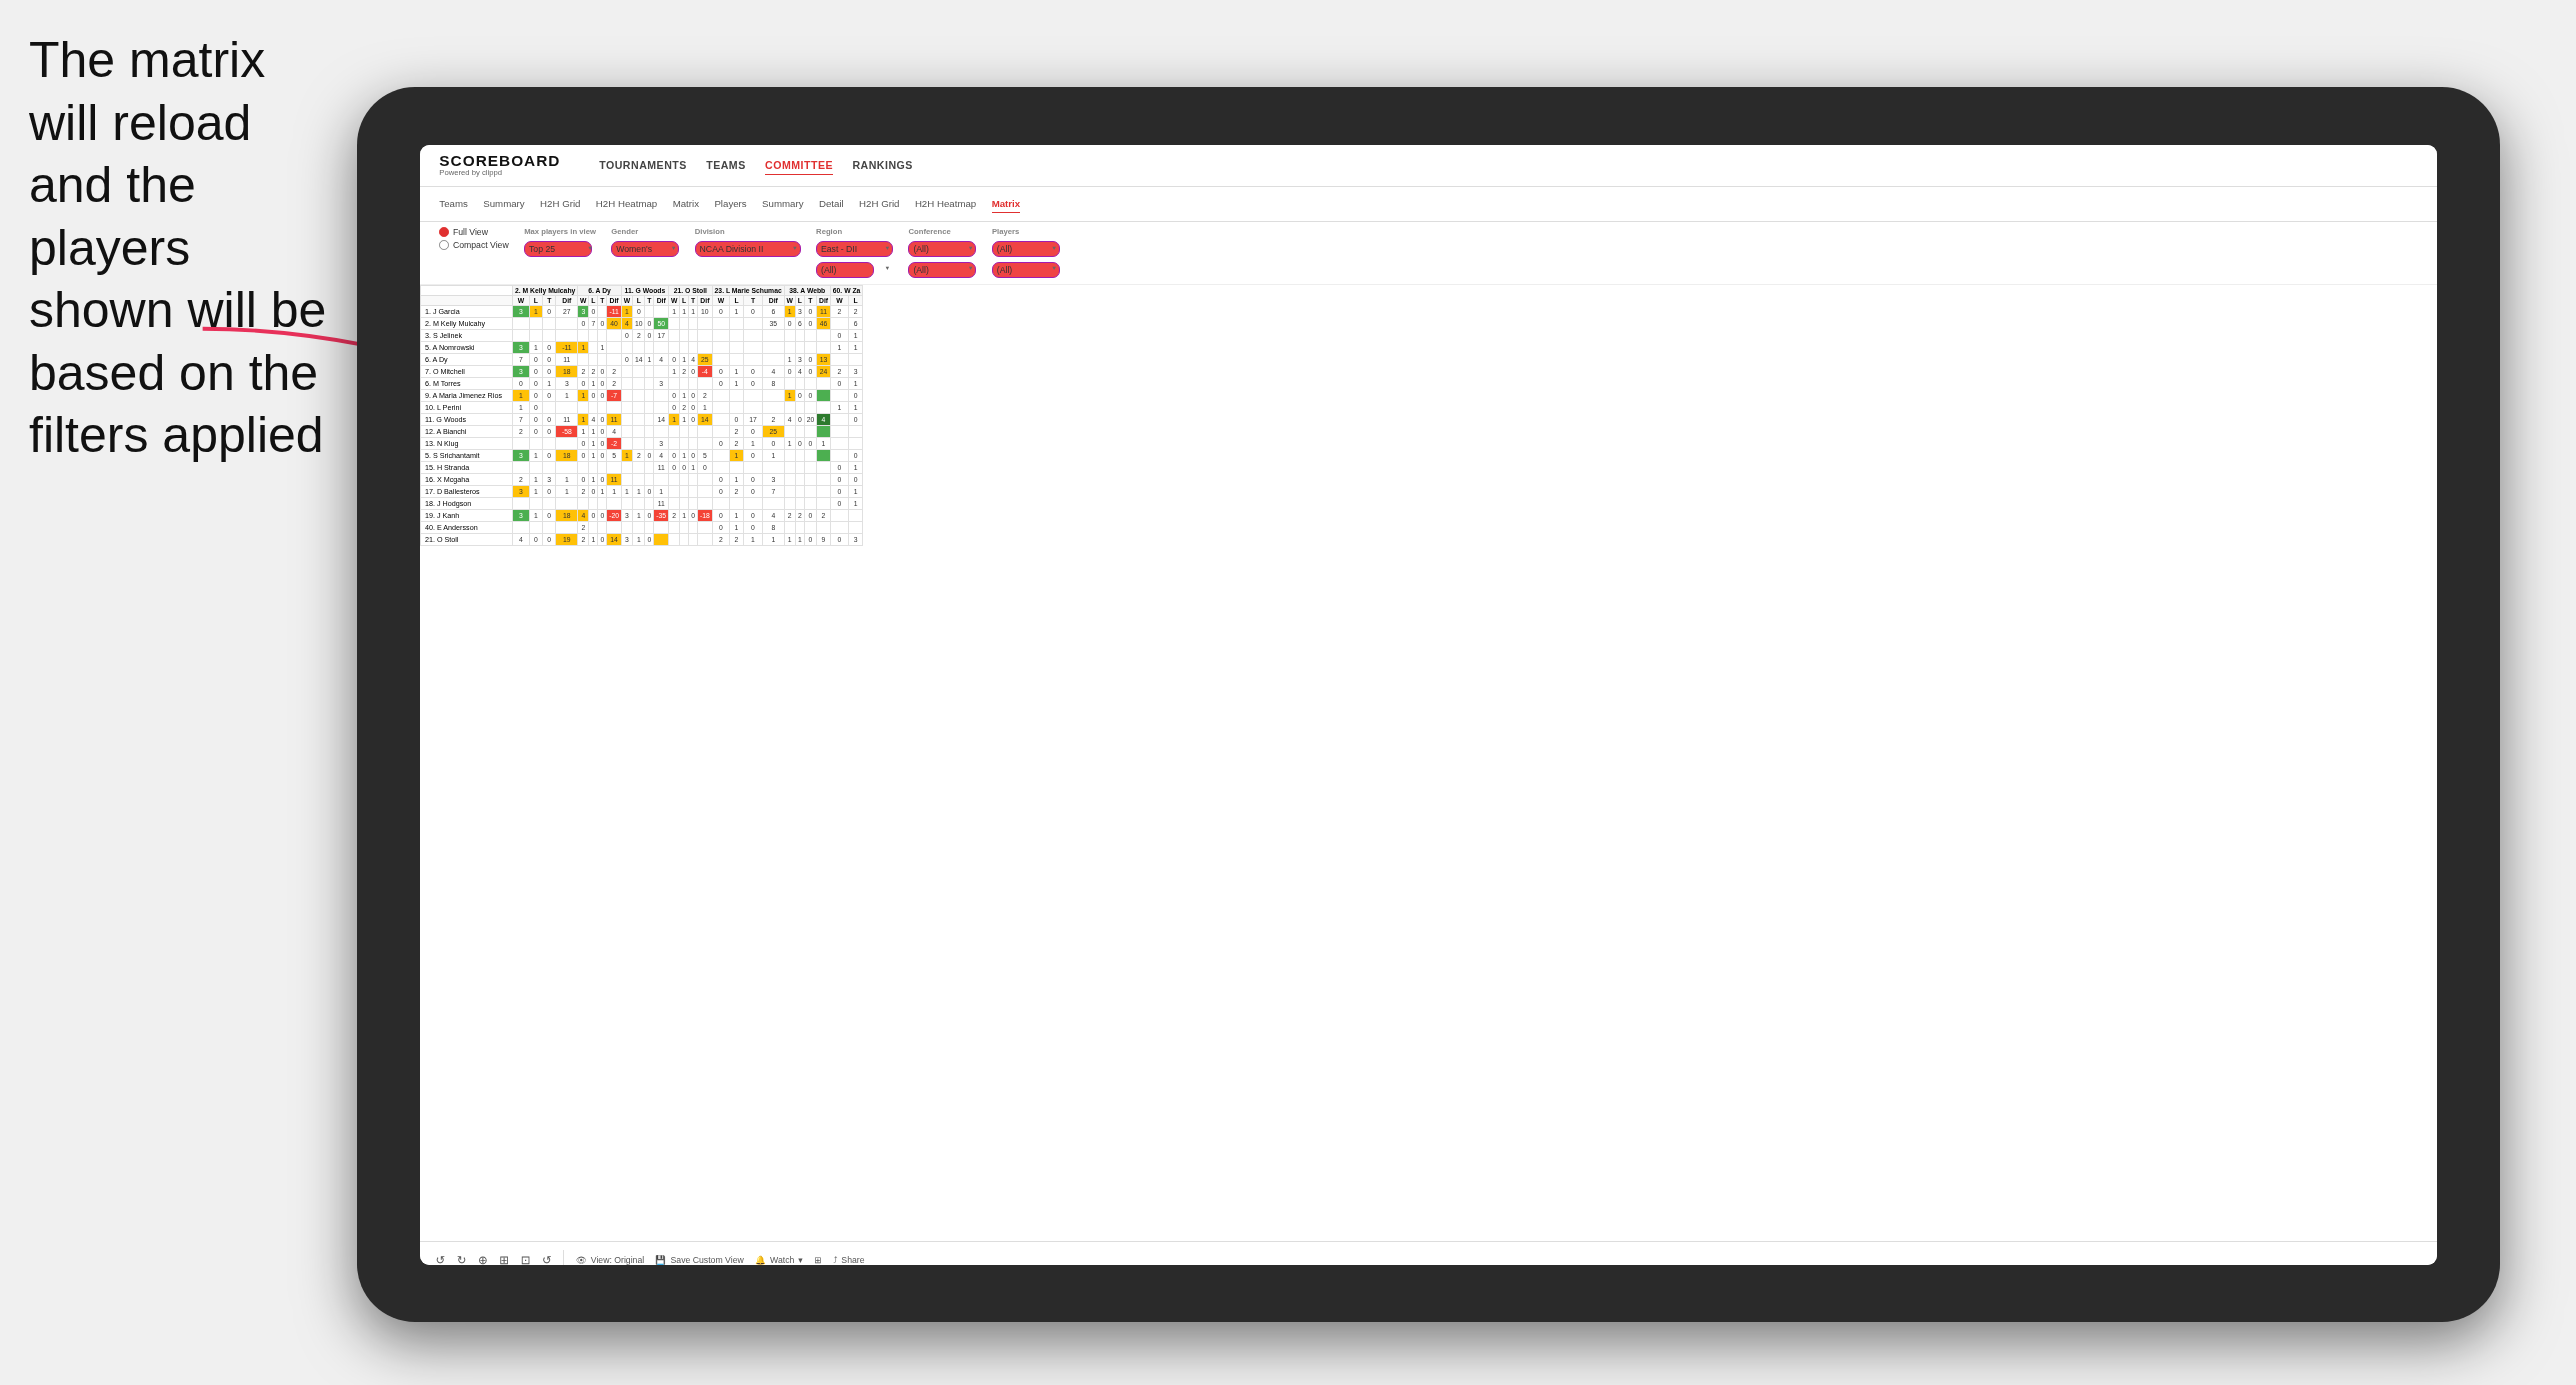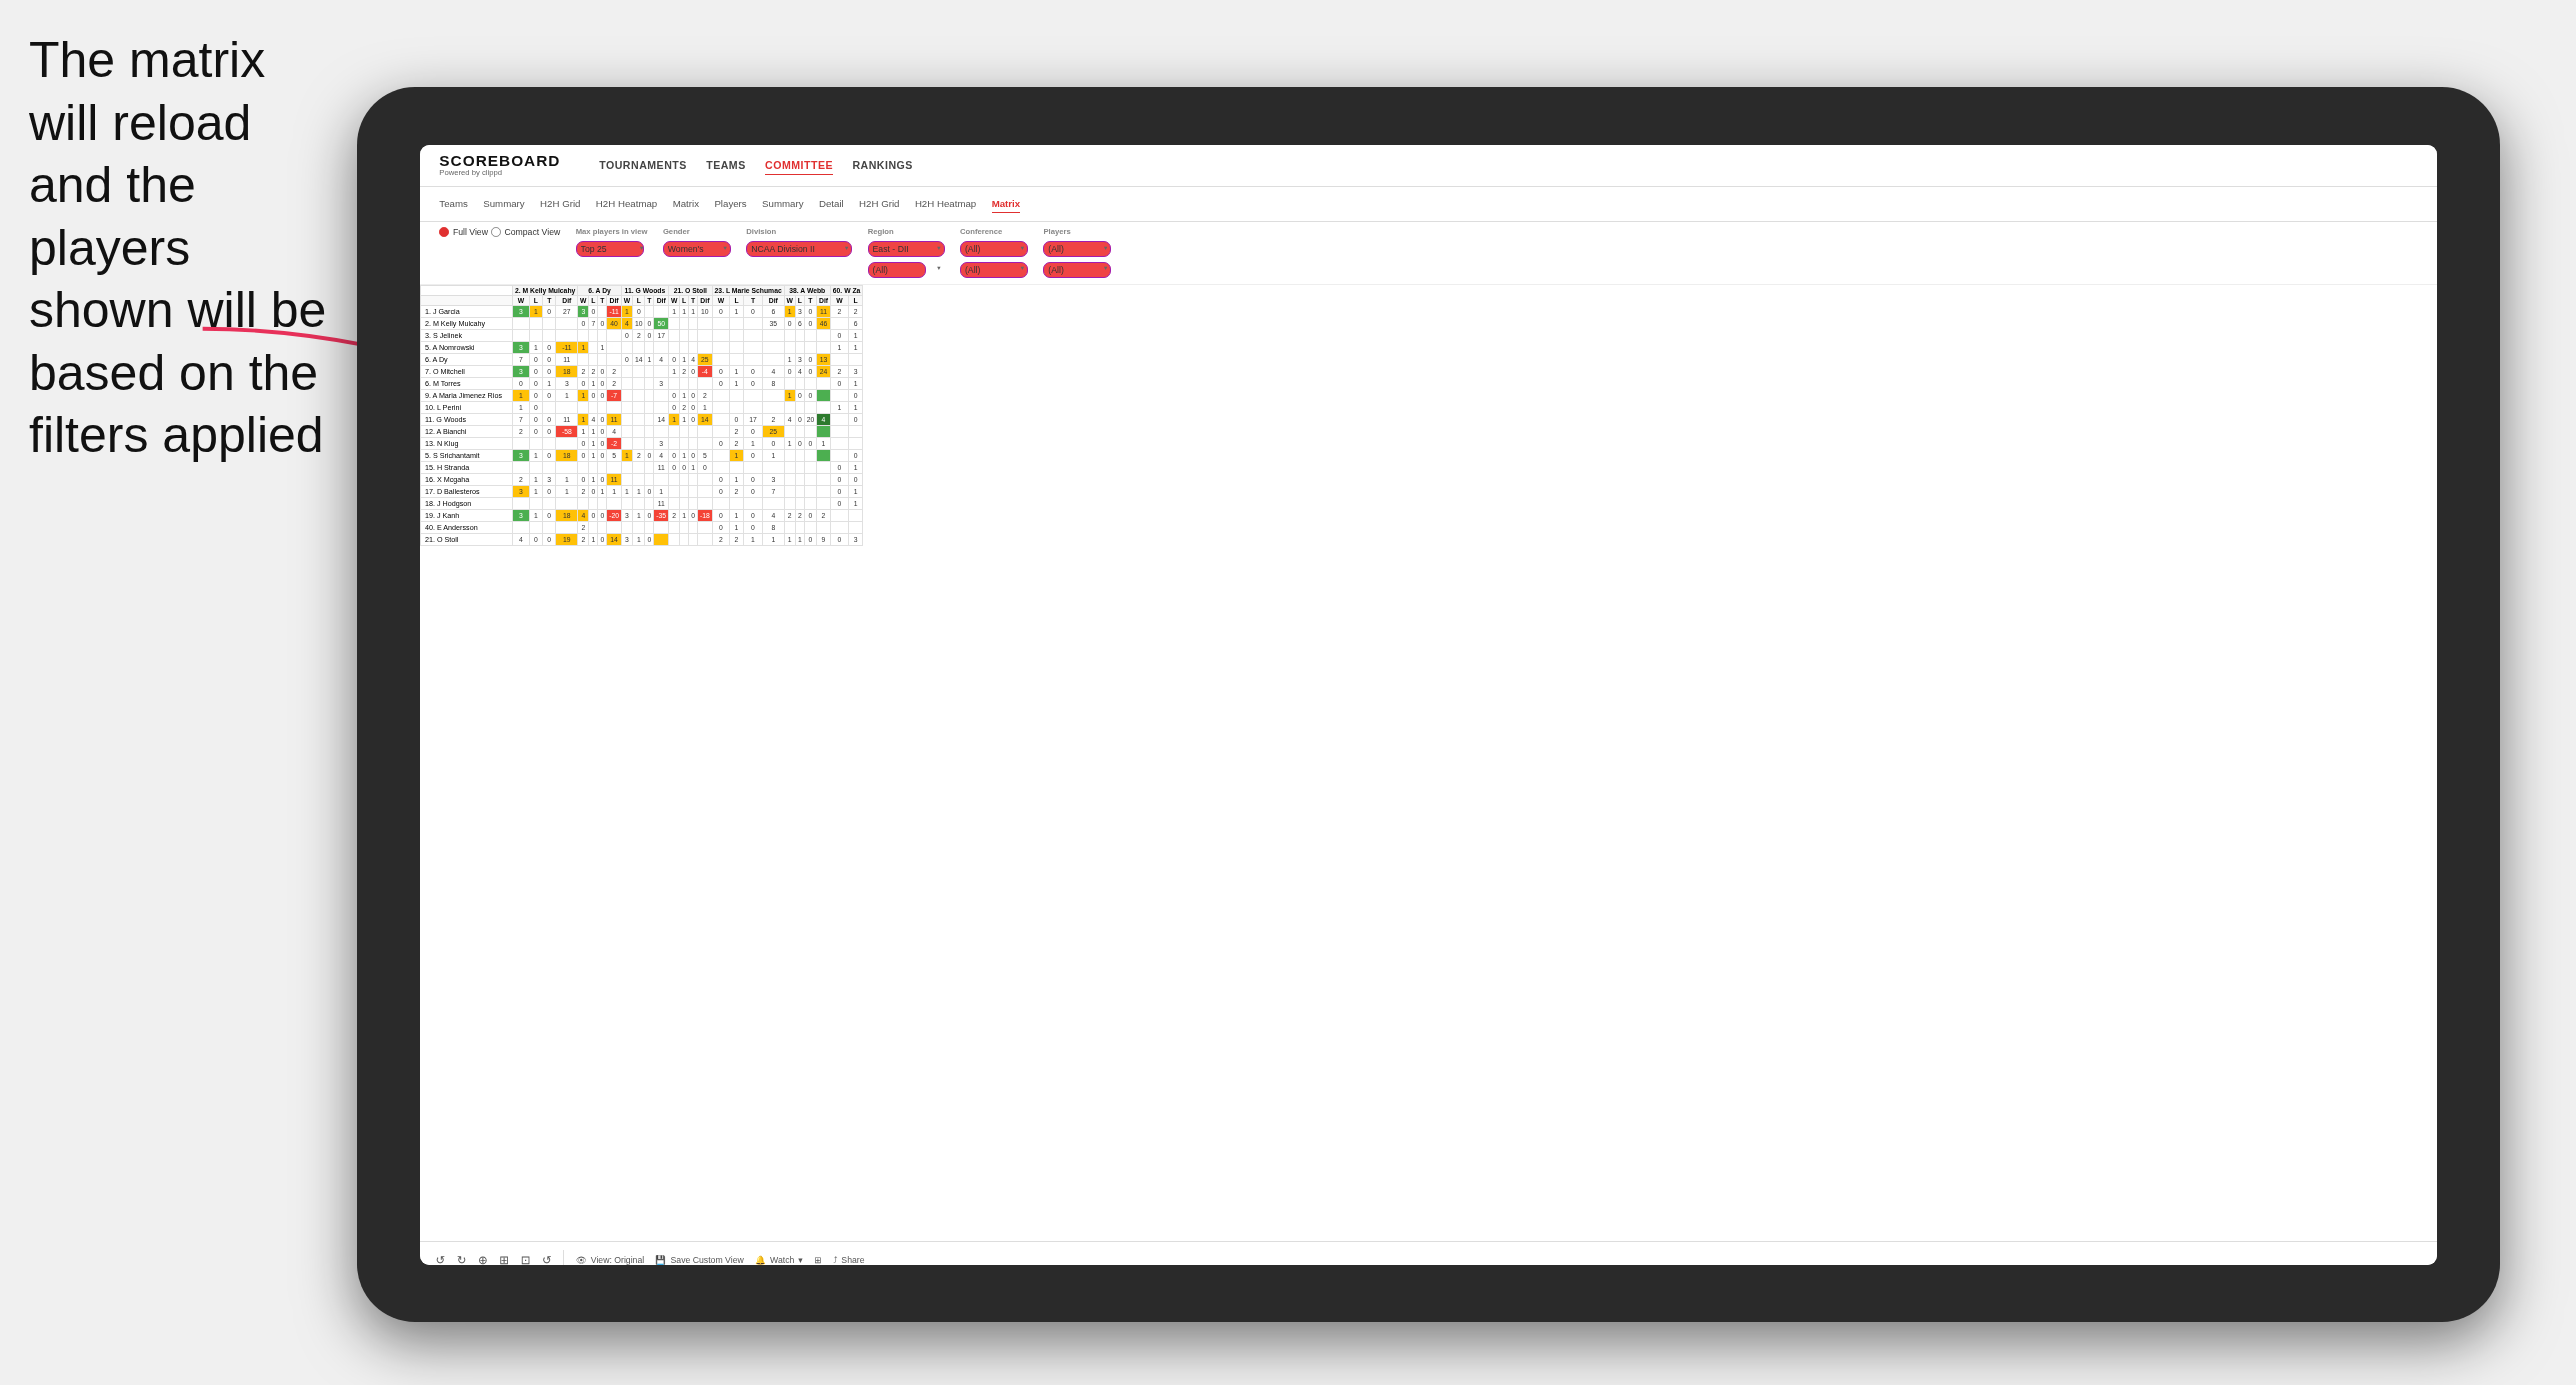--- a/index.html
+++ b/index.html
@@ -127,20 +127,21 @@
       border-bottom: 1px solid #eee;
       padding: 5.8px 19.3px;
       display: flex;
       align-items: flex-start;
       gap: 15.4px;
       min-height: 50px;
     }
 
     .view-options {
       display: flex;
+      flex-direction: column;
       gap: 2.9px;
     }
 
     .radio-option {
       display: flex;
       align-items: center;
       gap: 3.9px;
       font-size: 8.7px;
       color: #333;
     }

